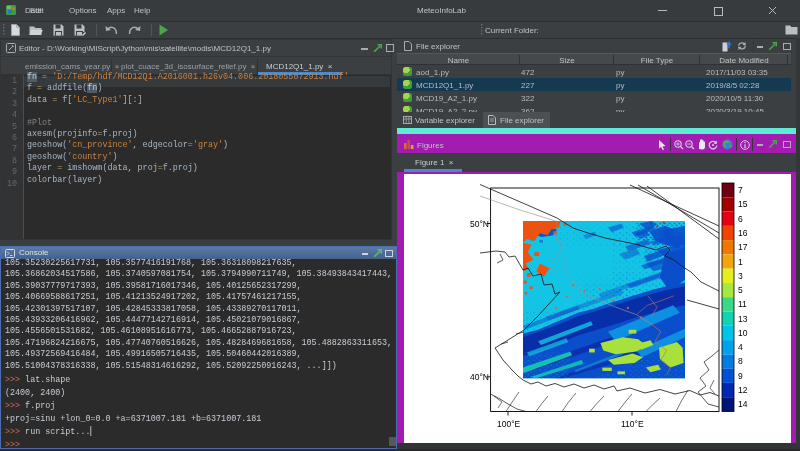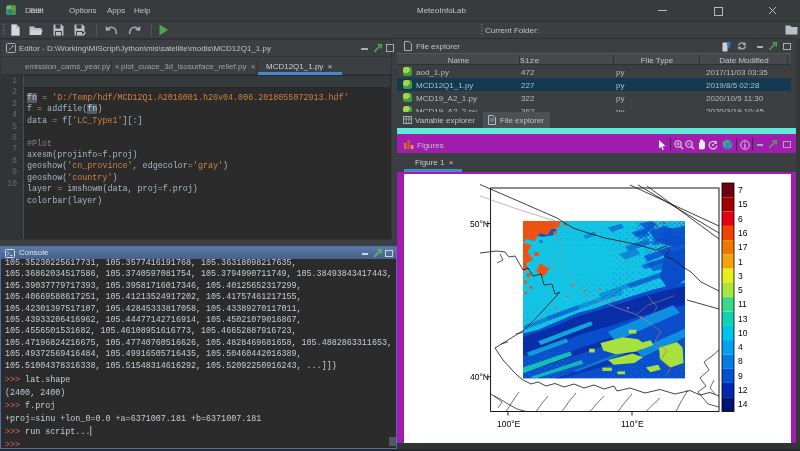--- a/index.html
+++ b/index.html
@@ -131,21 +131,21 @@
 5
 6
 7
 8
 9
 10</pre>
   </div>
 
   <div class="abs" style="left:23px;top:36px;width:366px;height:11px;background:#353a3d;"></div>
 
-  <pre class="abs" style="left:26px;top:53px;font-size:8.4px;line-height:11.4px;color:#a9b7c6;"><span style="background:#4e5c68;color:#c3ccd4;">fn</span> <b>=</b> <i>'D:/Temp/hdf/MCD12Q1.A2016001.h26v04.006.2018055072913.hdf'</i>
+  <pre class="abs" style="left:26px;top:32px;font-size:8.4px;line-height:11.4px;color:#a9b7c6;"><span style="background:#4e5c68;color:#c3ccd4;">fn</span> <b>=</b> <i>'D:/Temp/hdf/MCD12Q1.A2016001.h26v04.006.2018055072913.hdf'</i>
 f <b>=</b> addfile(<span style="background:#4e5c68;color:#c3ccd4;">fn</span>)
 data <b>=</b> f[<i>'LC_Type1'</i>][:]
 
 <u>#Plot</u>
 axesm(projinfo<b>=</b>f.proj)
 geoshow(<i>'cn_province'</i>, edgecolor<b>=</b><i>'gray'</i>)
 geoshow(<i>'country'</i>)
 layer <b>=</b> imshowm(data, proj<b>=</b>f.proj)
 colorbar(layer)</pre>
 </div>
@@ -209,21 +209,21 @@
     <div class="abs" style="left:360px;top:7px;width:6px;height:1.5px;background:#a7adb2;"></div>
     <svg class="abs" style="left:372px;top:3px" width="8" height="8" viewBox="0 0 8 8">
       <path d="M0,8 L6,2 M3.5,0.8 L7.5,0.5 L7.2,4.5" stroke="#4ca64f" stroke-width="1.5" fill="none"></path>
     </svg>
     <div class="abs" style="left:386px;top:3.5px;width:5.5px;height:5.5px;border:1.2px solid #a7adb2;"></div>
   </div>
 
   <div class="abs" style="left:0;top:14px;width:394px;height:59px;overflow:hidden;">
     <div class="abs" style="left:0;top:0;width:394px;height:12px;background:#46494b;border-top:1px solid #55585a;border-bottom:1px solid #2f3234;box-sizing:border-box;">
       <span class="abs ui" style="left:0;top:2px;width:123px;text-align:center;">Name</span>
-      <span class="abs ui" style="left:123px;top:2px;width:94px;text-align:left;font-family:Liberation Mono, monospace;">Size</span>
+      <span class="abs ui" style="left:123px;top:2px;width:94px;text-align:center;">Size</span>
       <span class="abs ui" style="left:217px;top:2px;width:86px;text-align:center;">File Type</span>
       <span class="abs ui" style="left:303px;top:2px;width:88px;text-align:center;">Date Modified</span>
       <div class="abs" style="left:122px;top:1px;width:1px;height:10px;background:#2f3234;"></div>
       <div class="abs" style="left:216px;top:1px;width:1px;height:10px;background:#2f3234;"></div>
       <div class="abs" style="left:302px;top:1px;width:1px;height:10px;background:#2f3234;"></div>
       <div class="abs" style="left:390px;top:1px;width:1px;height:10px;background:#2f3234;"></div>
     </div>
     <div class="abs row" style="top:12px;">
         <span class="nm">aod_1.py</span>
         <span class="sz">472</span>

